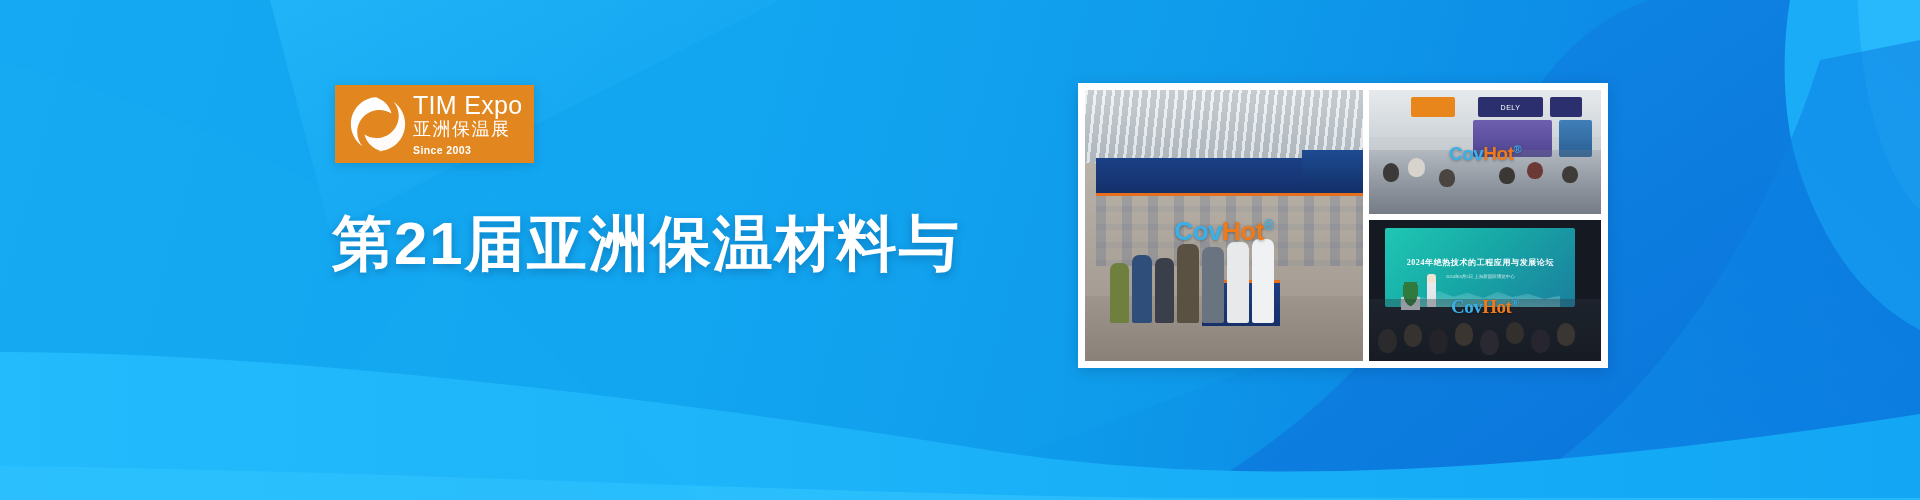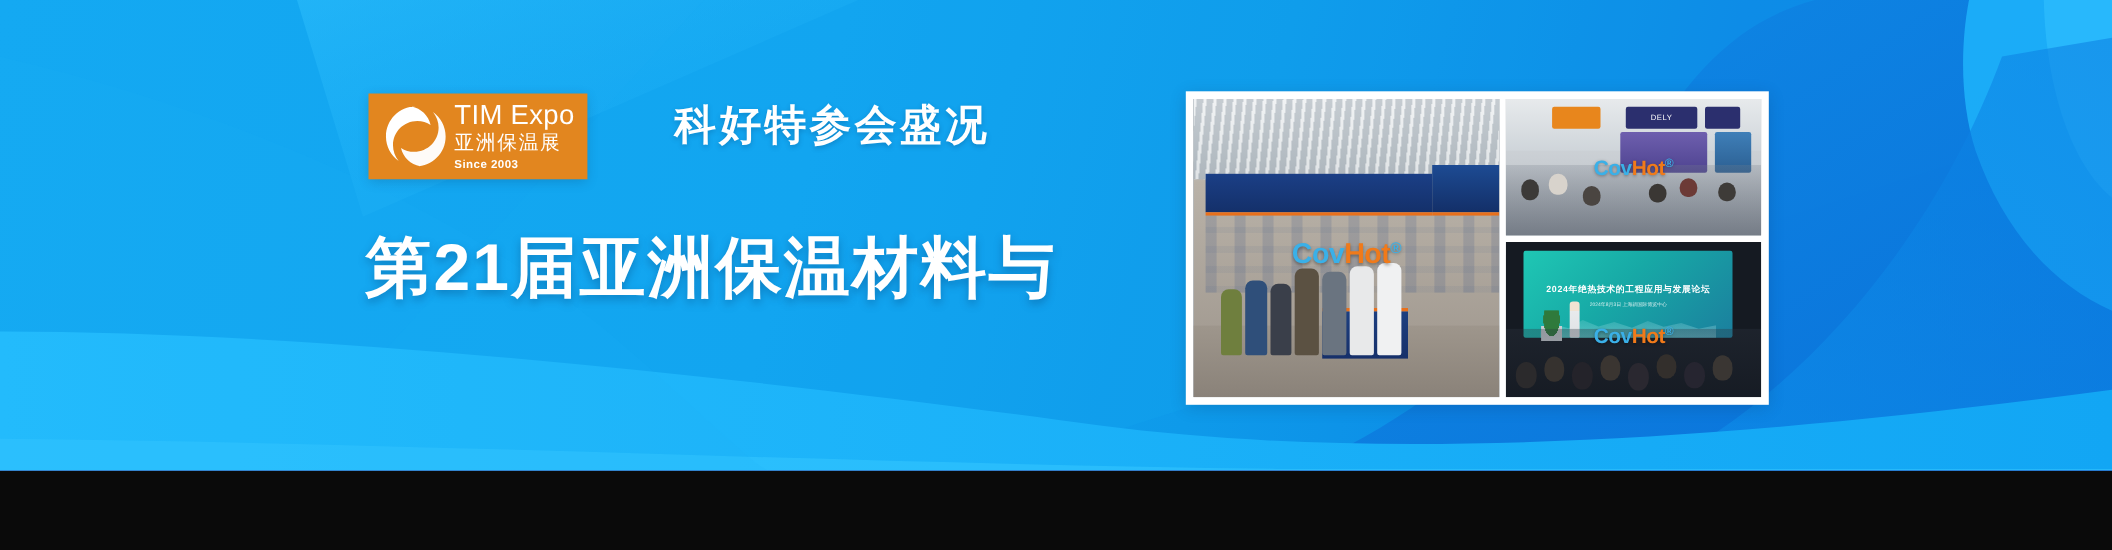--- a/index.html
+++ b/index.html
@@ -1,19 +1,19 @@
 <!DOCTYPE html>
 <html><head>
 <meta charset="utf-8">
 <style>
   * { margin:0; padding:0; box-sizing:border-box; }
   html,body{ background:#0a0a0a; }
   .banner{
     position:relative;
-    width:1920px; height:428px;
+    width:1920px; height:500px;
     overflow:hidden;
     font-family:"Liberation Sans","DejaVu Sans",sans-serif;
     background:#a21caf;
   }
   
   .bg-base{
     position:absolute; inset:0;
     background:linear-gradient(105deg,#14a9f2 0%,#12a4ef 38%,#0e9aea 58%,#0b86e4 78%,#0a7ae0 100%);
   }
   .bg-svg{ position:absolute; inset:0; width:100%; height:100%; display:block; }
@@ -58,21 +58,21 @@
     position:absolute; left:1078px; top:83px;
     width:530px; height:285px;
     background:#ffffff; padding:7px;
     display:flex; gap:6px;
     box-shadow:0 3px 14px rgba(0,45,85,.22);
   }
   .ph{ position:relative; overflow:hidden; background:#6f7a84; }
   .ph-main{ flex:0 0 278px; height:100%; }
   .col-r{ flex:1; display:flex; flex-direction:column; gap:6px; }
   .ph-tr{ flex:0 0 124px; }
-  .ph-br{ flex:1; }
+  .ph-br{ flex:1;font-family:Liberation Serif, serif; }
   .wm{
     position:absolute; left:50%; top:52%; transform:translate(-50%,-50%);
     font-size:26px; font-weight:700; letter-spacing:-.5px;
     white-space:nowrap; pointer-events:none;
     text-shadow:0 1px 3px rgba(0,0,0,.35);
   }
   .wm .c1{ color:#3ab0e8; } .wm .c2{ color:#f07a1a; } .wm .c3{ color:#3ab0e8; font-size:14px; vertical-align:super; }
   .wm-sm{ font-size:19px; } .wm-sm .c3{ font-size:11px; }
   
   .b-hall{ position:absolute; inset:0; background:linear-gradient(180deg,#cdd4d8 0%,#c2cacf 18%,#b9b2a8 28%,#9b938a 100%); }
@@ -179,21 +179,20 @@
                0 12.6-10.2 22.8-22.8 22.8-4.6 0-8.9-1.4-12.5-3.7C20.1 51.6 27.2 58.2 36 60z" opacity=".97"></path>
       <circle cx="40" cy="22" r="5" fill="#e2861f" opacity=".0"></circle>
     </svg>
     <div class="logo-txt">
       <span class="logo-en">TIM Expo</span>
       <span class="logo-cn">亚洲保温展</span>
       <span class="logo-since">Since 2003</span>
     </div>
   </div>
 
-  <div class="kicker">科好特参会盛况</div>
 
   <div class="title">
     <span>第21届亚洲保温材料与</span>
   </div>
 
 
   <div class="collage">
 
     <div class="ph ph-main">
       <div class="b-hall"></div>

